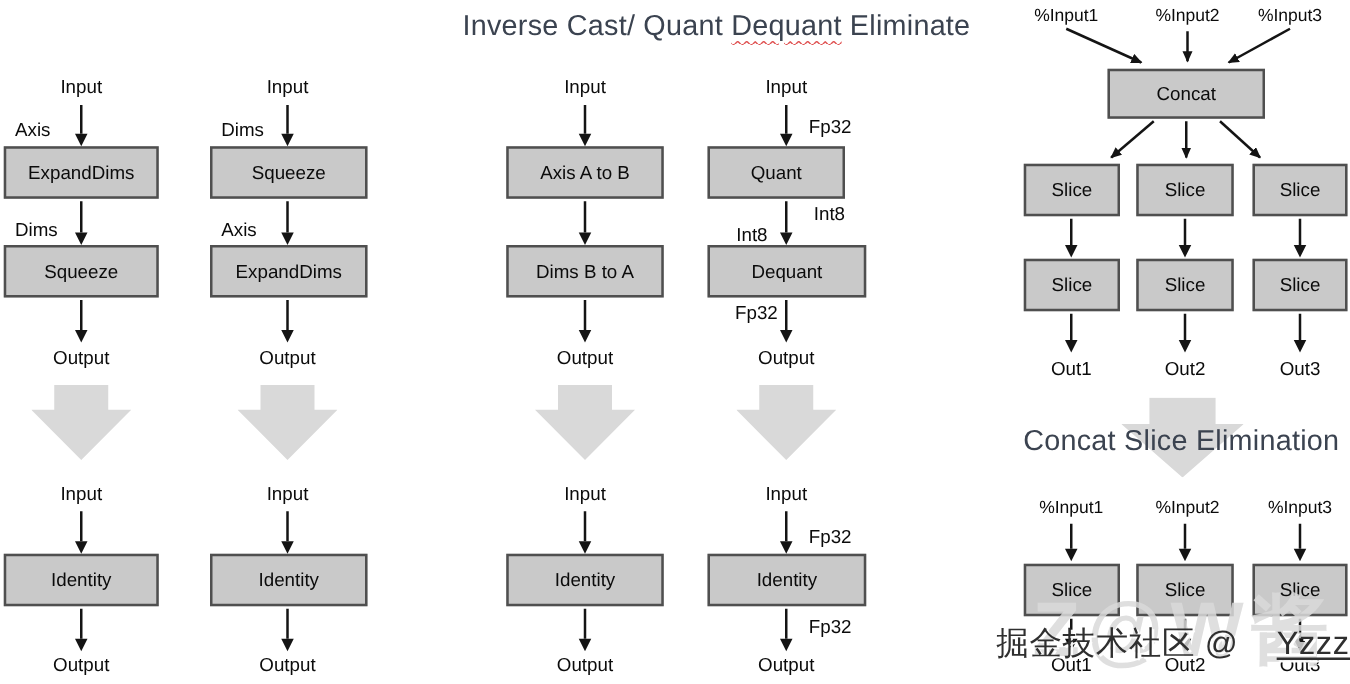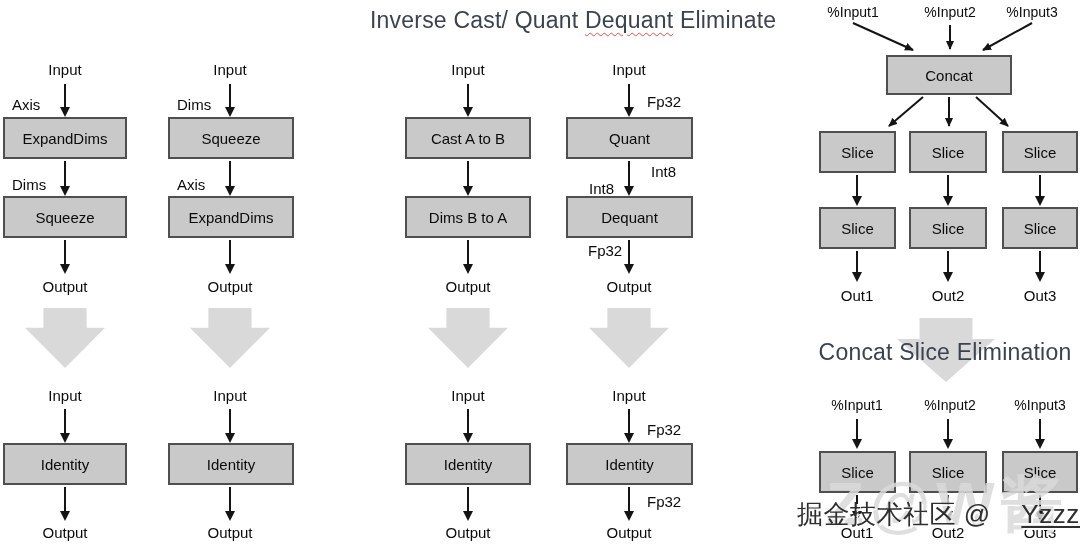--- a/index.html
+++ b/index.html
@@ -80,36 +80,36 @@
   <div class="lbl" style="left:190px;top:387px;width:80px;">Input</div>
   <div class="arr" style="left:229px;top:409px;height:24px;"></div>
   <div class="node" style="left:168px;top:443px;width:126px;height:42px;">Identity</div>
   <div class="arr" style="left:229px;top:487px;height:24px;"></div>
   <div class="lbl" style="left:190px;top:524px;width:80px;">Output</div>
 
   <div class="title" style="left:370px;top:7px;"><span>Inverse Cast/ Quant </span><span class="squiggle">Dequant</span><span> Eliminate</span></div>
 
   <div class="lbl" style="left:428px;top:61px;width:80px;">Input</div>
   <div class="arr" style="left:467px;top:84px;height:23px;"></div>
-  <div class="node" style="left:405px;top:117px;width:126px;height:42px;">Cast A to B</div>
+  <div class="node" style="left:405px;top:117px;width:126px;height:42px;">Axis A to B</div>
   <div class="arr" style="left:467px;top:161px;height:25px;"></div>
   <div class="node" style="left:405px;top:196px;width:126px;height:42px;">Dims B to A</div>
   <div class="arr" style="left:467px;top:240px;height:24px;"></div>
   <div class="lbl" style="left:428px;top:278px;width:80px;">Output</div>
   <div class="bigarrow" style="left:428px;top:308px;width:80px;height:60px;"></div>
   <div class="lbl" style="left:428px;top:387px;width:80px;">Input</div>
   <div class="arr" style="left:467px;top:409px;height:24px;"></div>
   <div class="node" style="left:405px;top:443px;width:126px;height:42px;">Identity</div>
   <div class="arr" style="left:467px;top:487px;height:24px;"></div>
   <div class="lbl" style="left:428px;top:524px;width:80px;">Output</div>
 
   <div class="lbl" style="left:589px;top:61px;width:80px;">Input</div>
   <div class="arr" style="left:628px;top:84px;height:23px;"></div>
   <div class="lbl left" style="left:647px;top:93px;">Fp32</div>
-  <div class="node" style="left:566px;top:117px;width:127px;height:42px;">Quant</div>
+  <div class="node" style="left:566px;top:117px;width:110px;height:42px;">Quant</div>
   <div class="arr" style="left:628px;top:161px;height:25px;"></div>
   <div class="lbl left" style="left:651px;top:163px;">Int8</div>
   <div class="lbl left" style="left:589px;top:180px;">Int8</div>
   <div class="node" style="left:566px;top:196px;width:127px;height:42px;">Dequant</div>
   <div class="arr" style="left:628px;top:240px;height:24px;"></div>
   <div class="lbl left" style="left:588px;top:242px;">Fp32</div>
   <div class="lbl" style="left:589px;top:278px;width:80px;">Output</div>
   <div class="bigarrow" style="left:589px;top:308px;width:80px;height:60px;"></div>
   <div class="lbl" style="left:589px;top:387px;width:80px;">Input</div>
   <div class="arr" style="left:628px;top:409px;height:24px;"></div>

